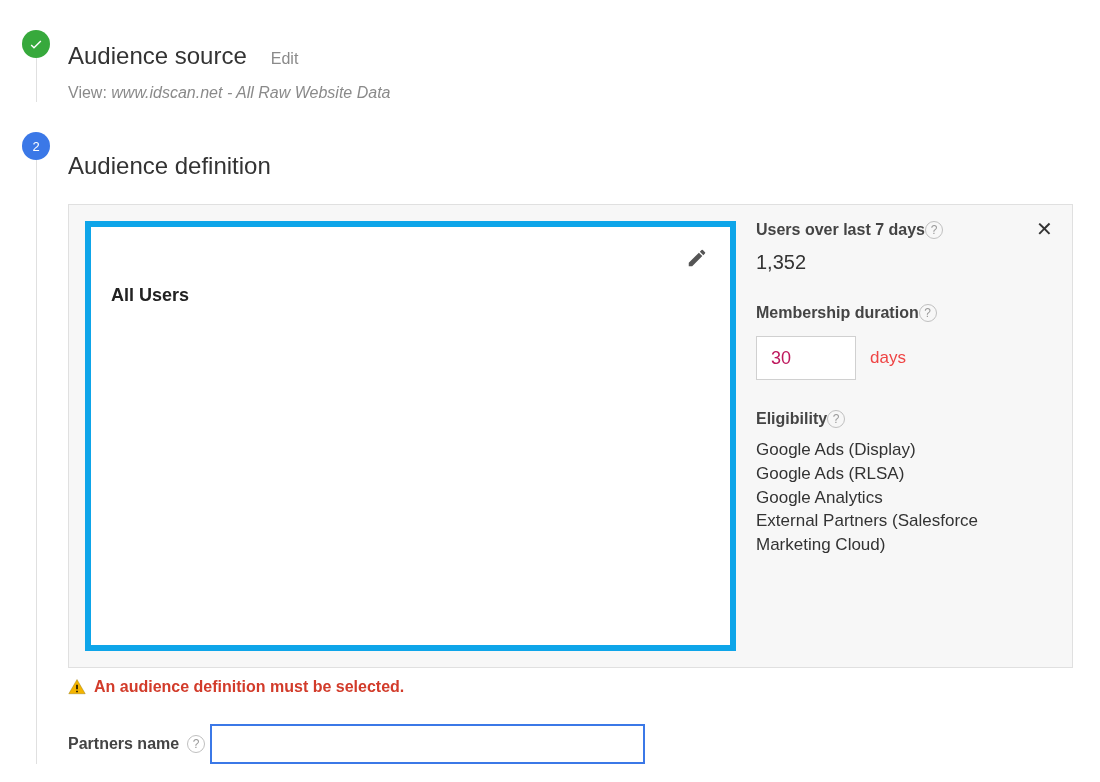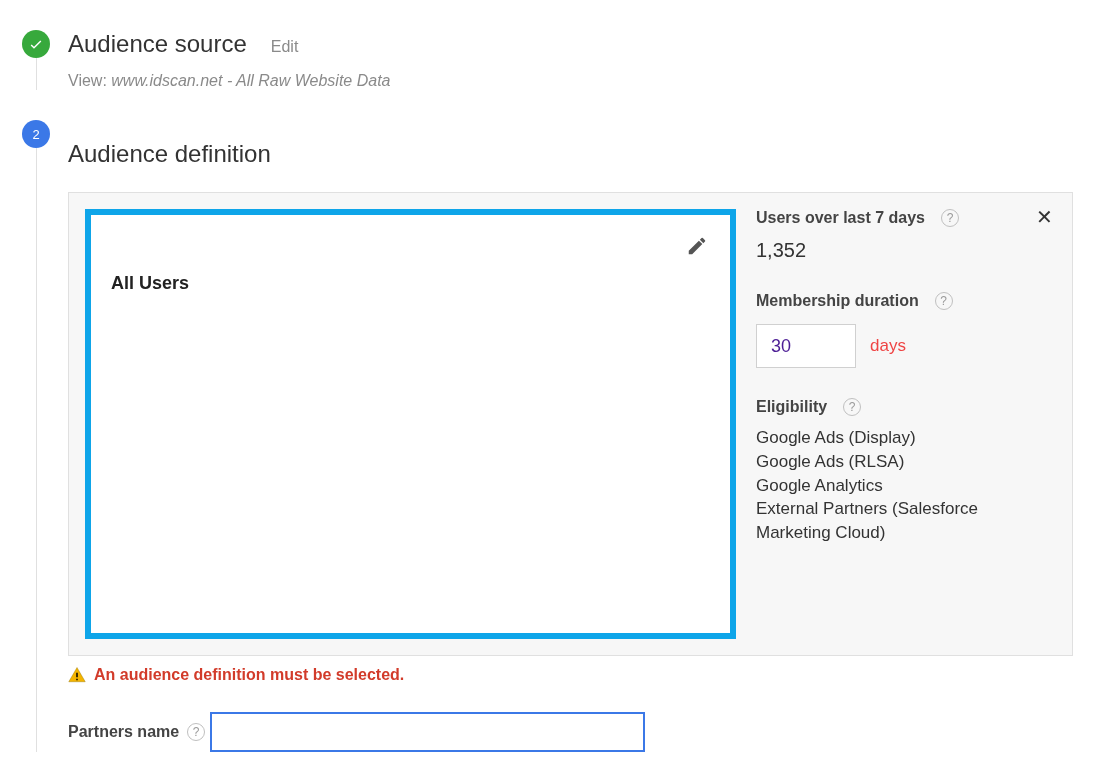--- a/index.html
+++ b/index.html
@@ -27,21 +27,21 @@
     .check-svg { width: 16px; height: 16px; fill: #fff; }
     .step2-icon { background: #3b78e7; color: #fff; font-size: 13px; font-weight: 400; }
     .step-vline {
       position: absolute;
       left: 36px;
       top: 58px;
       bottom: 0;
       width: 1px;
       background: #e0e0e0;
     }
-    .step1-head { display: flex; align-items: baseline; gap: 24px; padding-top: 30px; }
+    .step1-head { display: flex; align-items: baseline; gap: 24px; padding-top: 42px; }
     .step1-title { font-size: 24px; color: #333; font-weight: 400; }
     .edit-link { font-size: 16px; color: #8a8a8a; cursor: pointer; }
     .view-line { margin-top: 14px; font-size: 16px; color: #8a8a8a; }
     .view-value { font-style: italic; }
 
     .step2-head { padding-top: 50px; }
     .step2-title { font-size: 24px; color: #333; font-weight: 400; }
 
     .def-panel {
       margin-top: 24px;
@@ -81,21 +81,21 @@
       font-size: 20px;
       color: #333;
       line-height: 1;
     }
     .field-label {
       font-size: 16px;
       font-weight: 700;
       color: #444;
       display: inline-flex;
       align-items: center;
-      gap: 16px;
+      gap: 0;
     }
     .help-icon {
       display: inline-flex;
       width: 18px; height: 18px;
       border: 1px solid #c0c0c0;
       border-radius: 50%;
       align-items: center;
       justify-content: center;
       font-size: 12px;
       color: #9a9a9a;
@@ -105,21 +105,21 @@
     .users-count { font-size: 20px; color: #333; margin-top: 12px; }
     .spacer-md { height: 30px; }
     .duration-row { display: flex; align-items: center; gap: 14px; margin-top: 14px; }
     .duration-input {
       width: 100px; height: 44px;
       border: 1px solid #d0d0d0;
       background: #fff;
       font-size: 18px;
       text-align: left;
       padding: 12px 14px;
-      color: #4c1d95;
+      color: #be185d;
     }
     .duration-suffix { font-size: 17px; color: #ef4444; }
     .elig-list { margin-top: 10px; font-size: 17px; color: #333; line-height: 1.4; }
 
     .error-row { margin-top: 10px; display: flex; align-items: center; gap: 8px; }
     .warn-icon {
       width: 18px; height: 18px;
       display: inline-block;
     }
     .warn-svg { width: 18px; height: 18px; }

